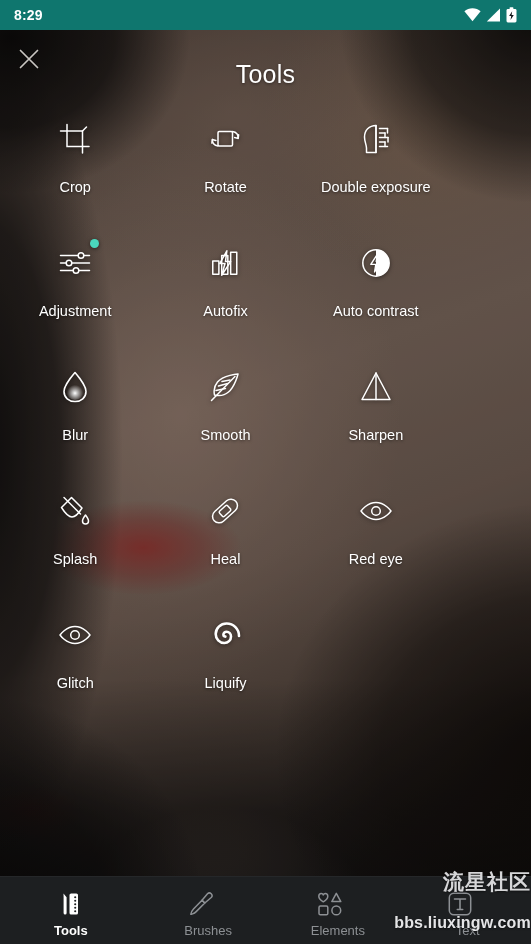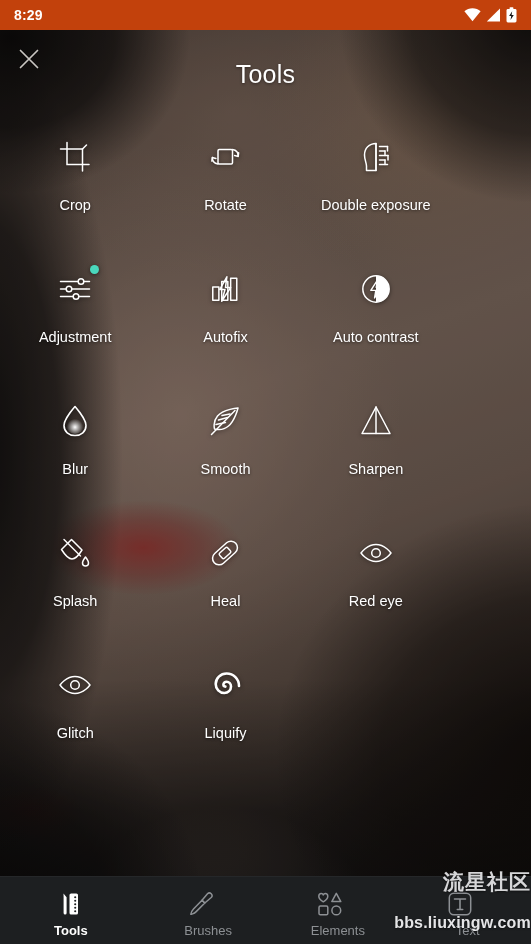--- a/index.html
+++ b/index.html
@@ -59,21 +59,21 @@
     position: absolute;
     inset: 0;
     background: rgba(0,0,0,0.20);
   }
 
   
   #status-bar {
     position: absolute;
     top: 0; left: 0; right: 0;
     height: 30px;
-    background: #c2410c;
+    background: #0f766e;
     display: flex;
     align-items: center;
     justify-content: space-between;
     padding: 0 14px 0 14px;
     z-index: 30;
   }
   #status-time {
     color: #ffffff;
     font-size: 14px;
     font-weight: bold;
@@ -109,26 +109,26 @@
     color: #ffffff;
     font-size: 25px;
     font-weight: normal;
     letter-spacing: 0.2px;
     text-shadow: 0 1px 3px rgba(0,0,0,0.45);
   }
 
   
   #tools-grid {
     position: absolute;
-    top: 118px;
+    top: 100px;
     left: 0;
     width: 451px;
     display: grid;
     grid-template-columns: repeat(3, 1fr);
-    row-gap: 8px;
+    row-gap: 0;
     z-index: 15;
   }
   .tool {
     height: 124px;
     display: flex;
     flex-direction: column;
     align-items: center;
     justify-content: flex-start;
     padding-top: 18px;
     cursor: pointer;

